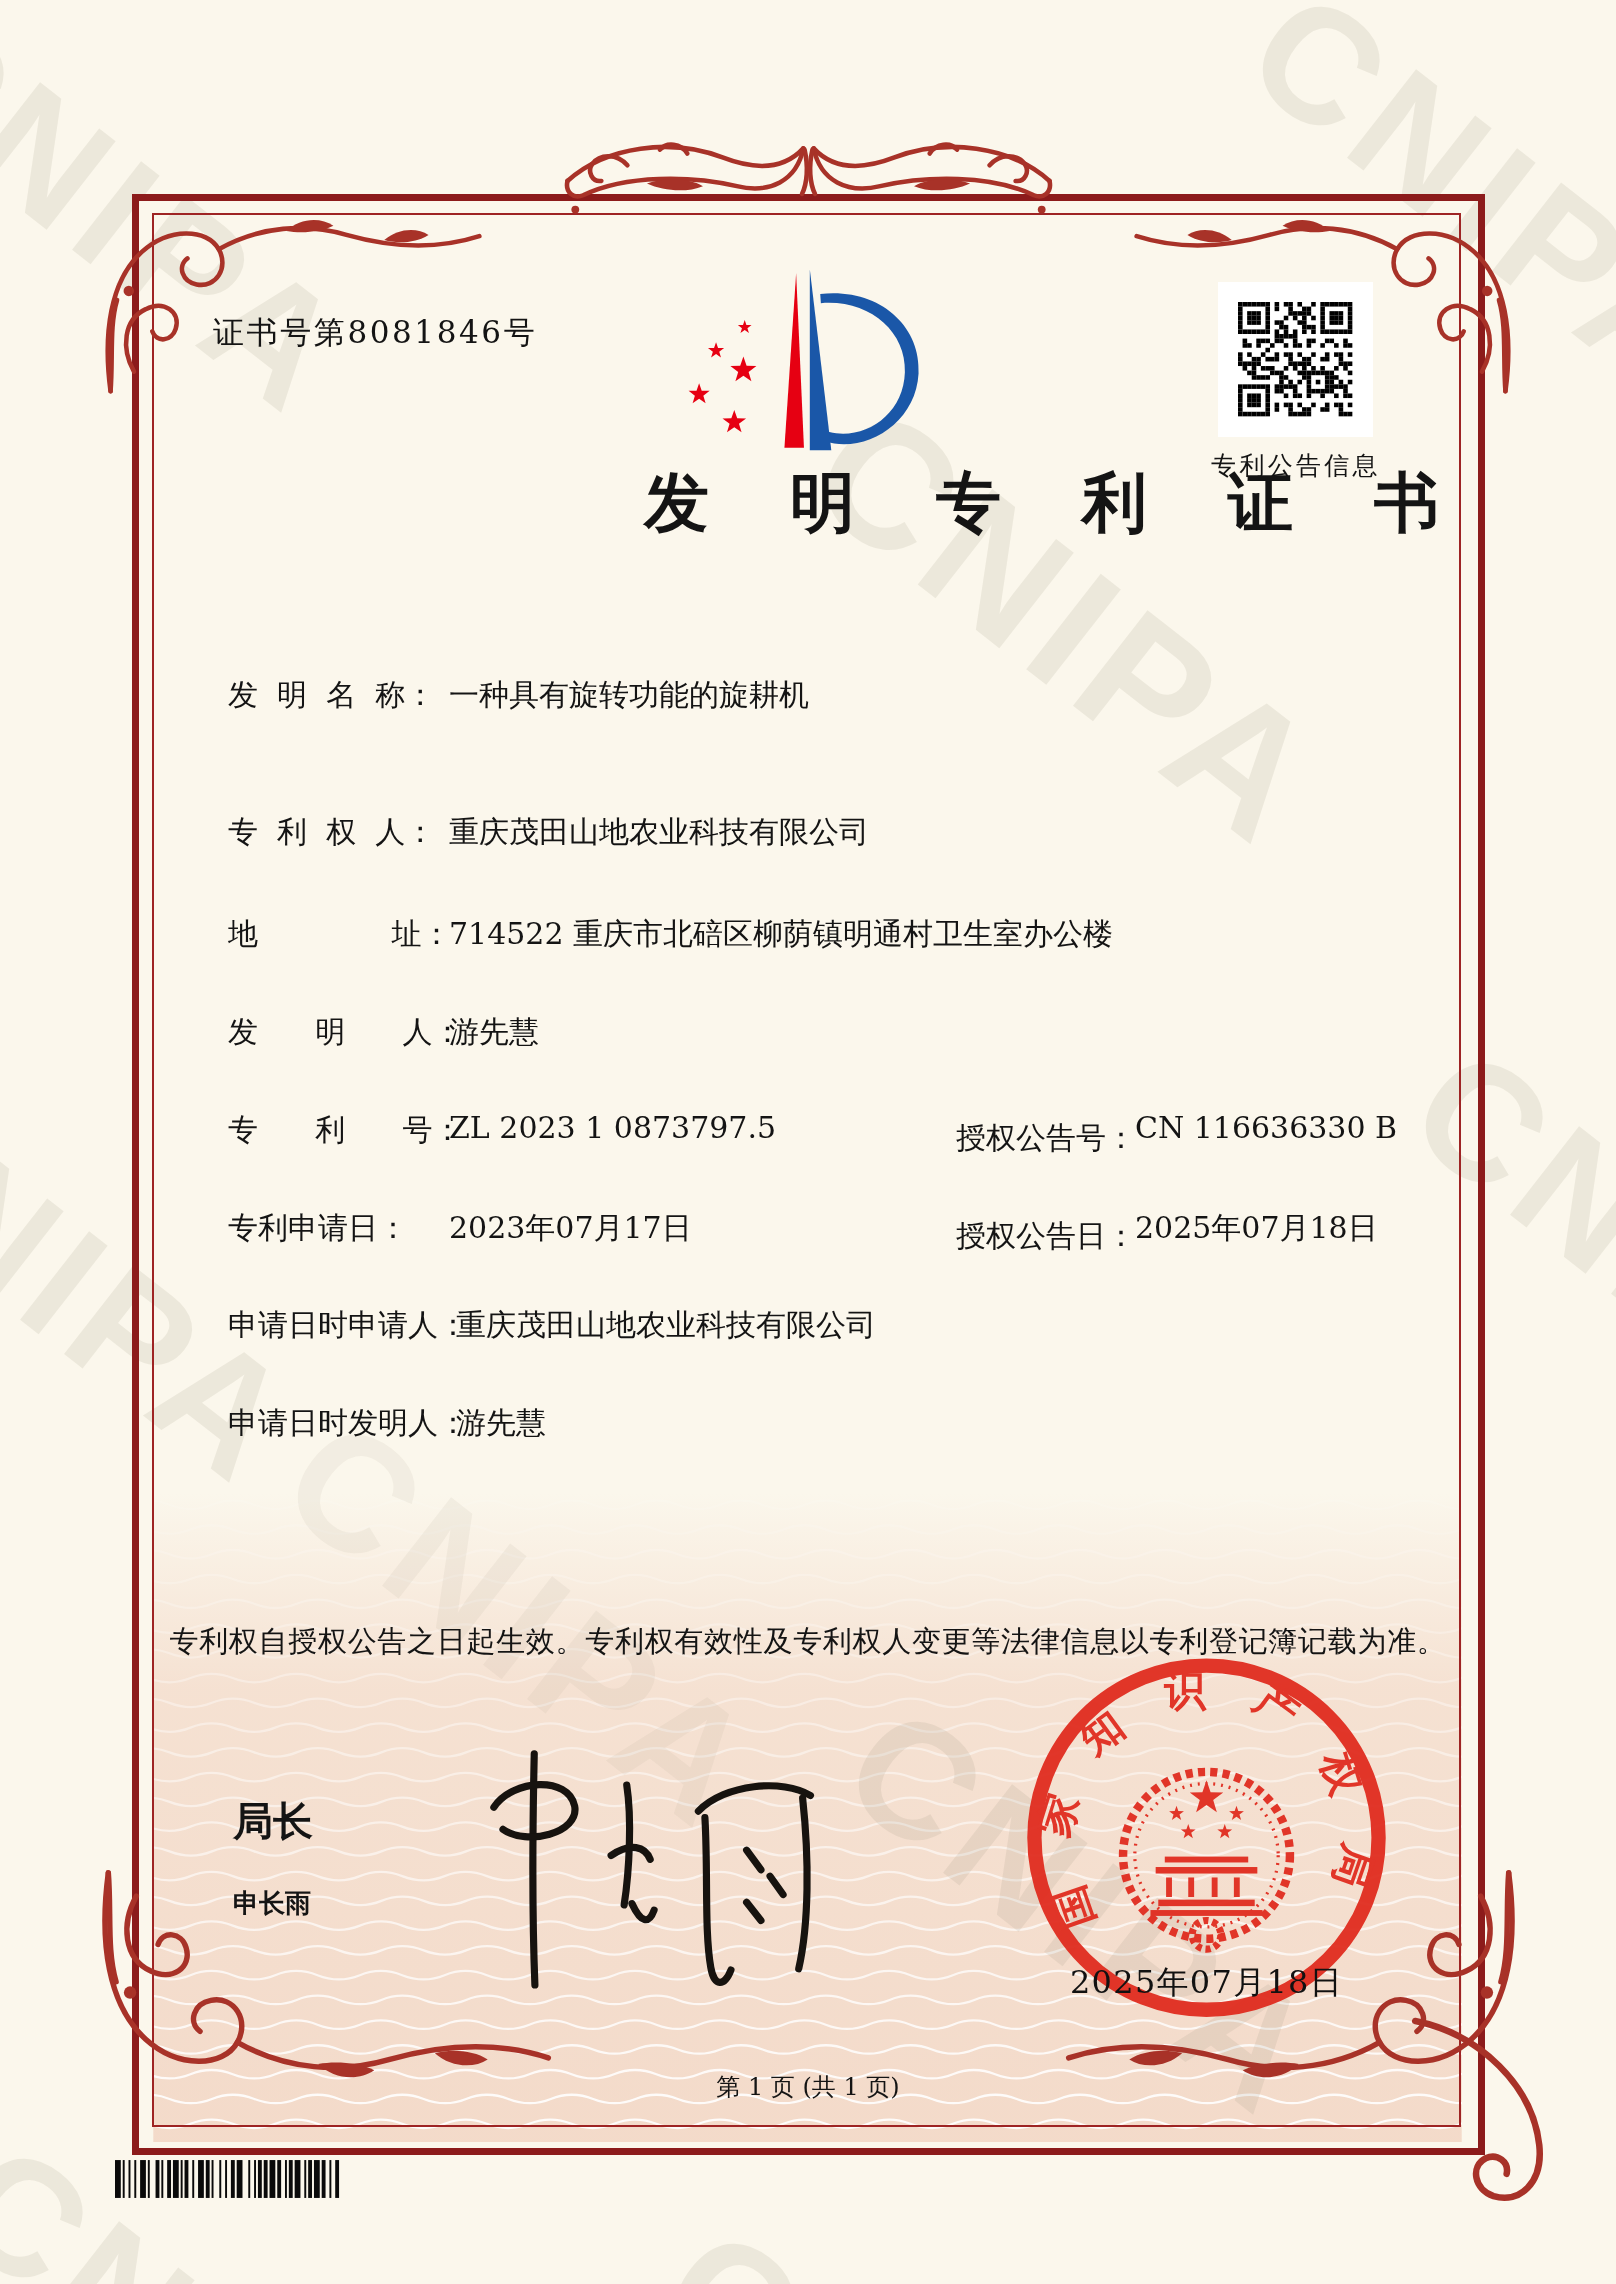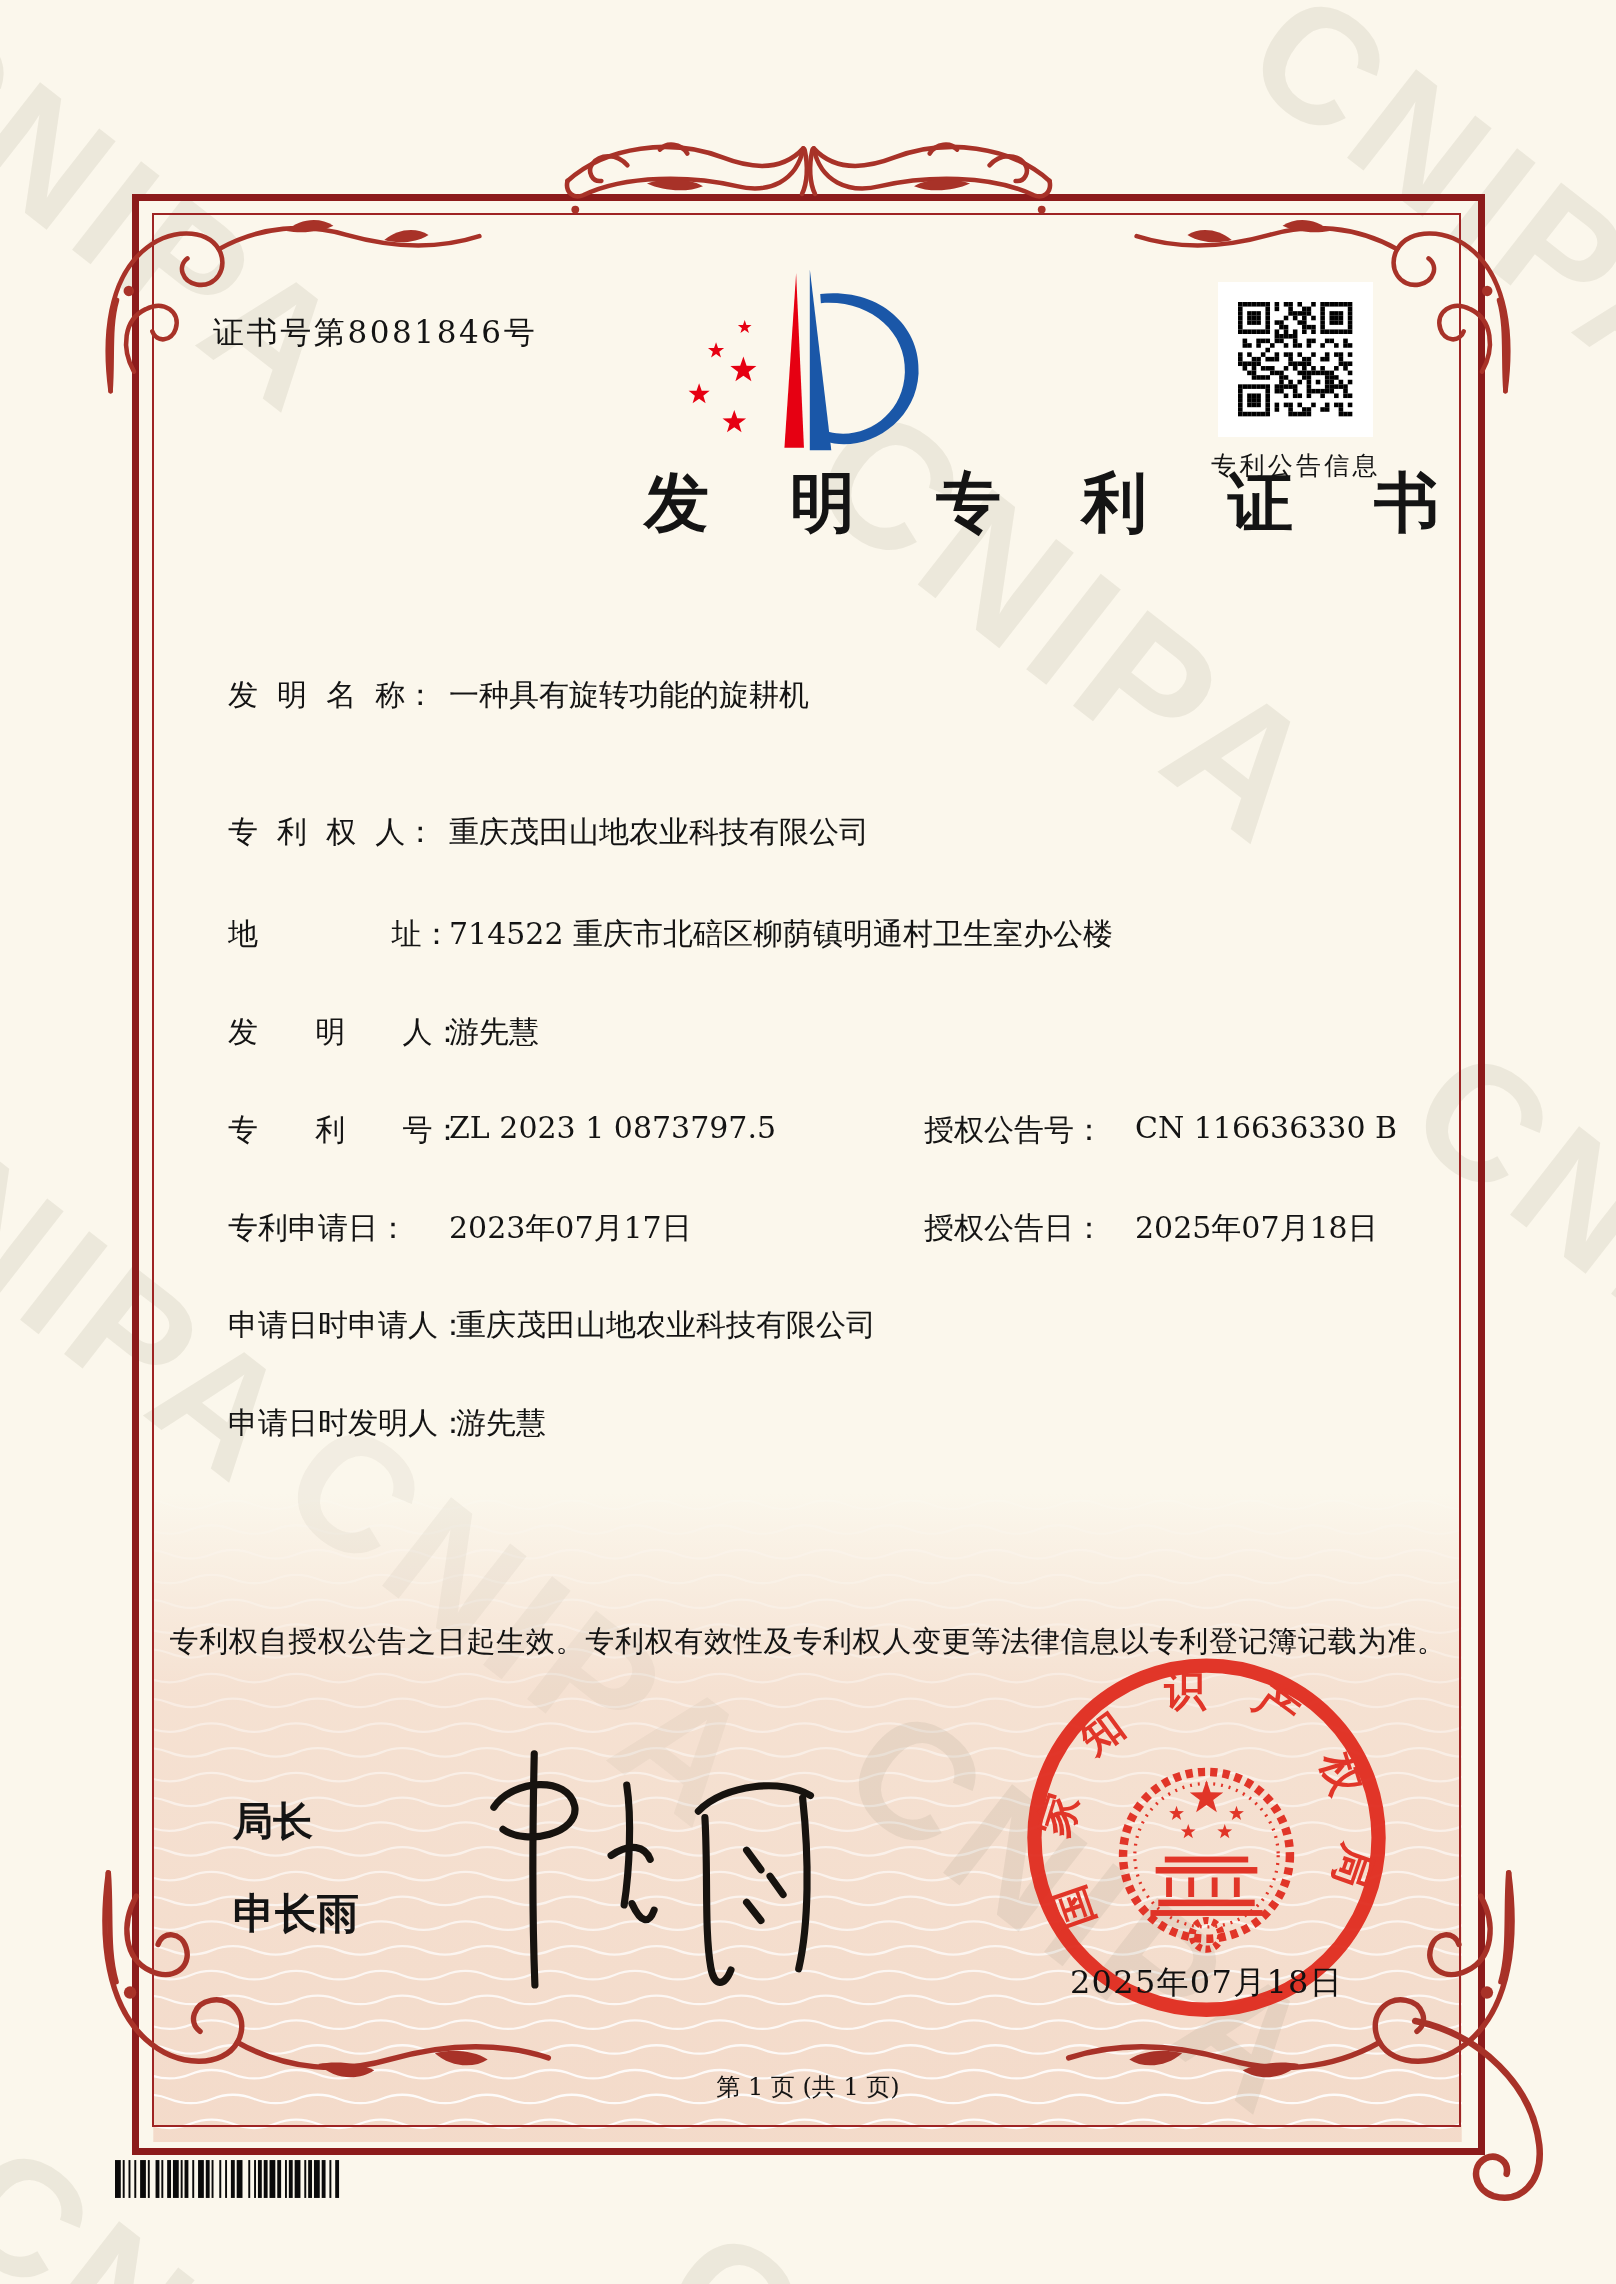--- a/index.html
+++ b/index.html
@@ -26,29 +26,29 @@
   #qr{position:absolute;left:20px;top:20px;}
   .qr-caption{position:absolute;left:1203px;top:449px;width:186px;text-align:center;
               font-size:25px;letter-spacing:3.3px;z-index:5;}
   .title{position:absolute;left:156px;top:459px;width:1304px;text-align:right;
          font-size:65px;font-weight:bold;letter-spacing:21px;text-indent:21px;z-index:5;font-family:Liberation Mono, monospace;}
   
   .row{position:absolute;left:0;top:0;width:1616px;font-size:30px;z-index:5;}
   .row span{position:absolute;white-space:pre;}
   .lbl{left:228px;}
   .val{left:449px;}
-  .lbl2{left:924px;}
+  .lbl2{left:956px;margin-top:8px;}
   .val2{left:1135px;}
   
   .body-line{position:absolute;left:156px;width:1304px;text-align:center;font-size:29px;
              letter-spacing:0.7px;z-index:5;white-space:nowrap;}
   
   .director-title{position:absolute;left:233px;top:1794px;font-size:40px;font-weight:bold;
                   font-family:"Liberation Sans",sans-serif;z-index:6;}
-  .director-name{position:absolute;left:233px;top:1886px;font-size:42px;font-weight:bold;
+  .director-name{position:absolute;left:233px;top:1886px;font-size:26px;font-weight:bold;
                  font-family:"Liberation Sans",sans-serif;z-index:6;}
   .sig-svg{position:absolute;left:417px;top:1708px;z-index:6;}
   .sig-svg path{stroke:#17130f;stroke-width:11;fill:none;stroke-linecap:round;stroke-linejoin:round;}
   .seal-svg{position:absolute;left:1024px;top:1653px;z-index:6;}
   .seal-stroke{stroke:#e0291c;fill:none;}
   .seal-fill{fill:#e0291c;stroke:none;}
   .seal-text{fill:#e0291c;font-size:64px;font-weight:bold;
              font-family:"DejaVu Serif","Liberation Serif",serif;}
   .seal-date{position:absolute;left:1024px;top:1961px;width:365px;text-align:center;
              font-size:32px;letter-spacing:1.3px;color:#111;z-index:7;}

